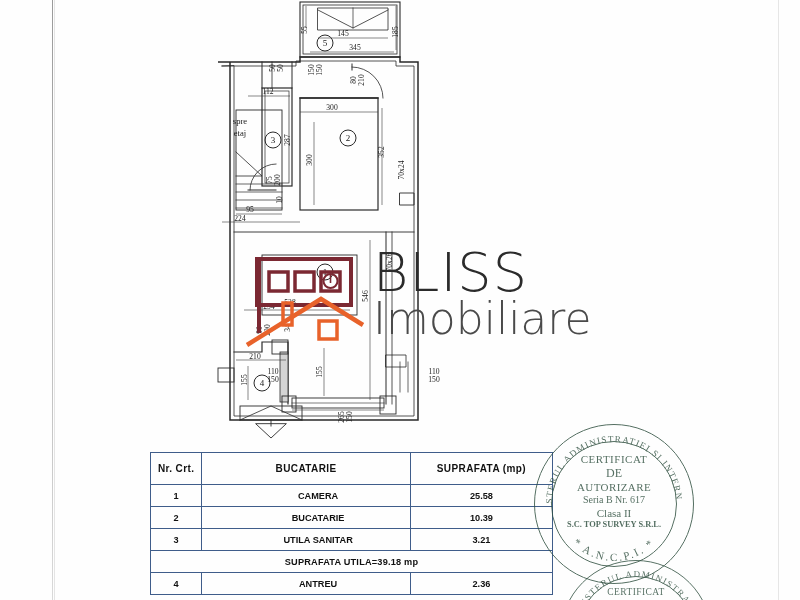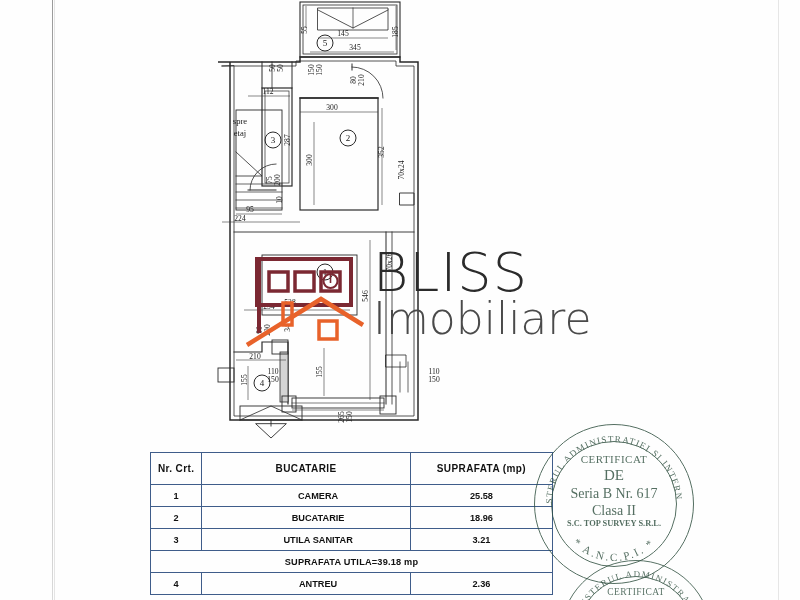--- a/index.html
+++ b/index.html
@@ -41,24 +41,24 @@
 
   
   .stamp{position:absolute;border:1.4px solid #2f4f3f;border-radius:50%;
          color:#2f4f3f;pointer-events:none;}
   #stamp1{left:534px;top:424px;width:158px;height:158px;opacity:.82;}
   #stamp1 .inner{position:absolute;left:16px;top:16px;right:16px;bottom:16px;
          border:1px solid #2f4f3f;border-radius:50%;}
   #stamp1 .ctr{position:absolute;left:0;right:0;top:28px;text-align:center;
          font-family:"Liberation Serif",serif;line-height:1.22;}
   #stamp1 .l1{font-size:11px;letter-spacing:.5px;}
-  #stamp1 .l2{font-size:15px;font-family:Liberation Serif, serif;}
+  #stamp1 .l2{font-size:12px;font-family:Liberation Serif, serif;}
   #stamp1 .l3{font-size:11px;letter-spacing:.4px;}
-  #stamp1 .l4{font-size:14px;}
-  #stamp1 .l5{font-size:14px;}
+  #stamp1 .l4{font-size:10px;}
+  #stamp1 .l5{font-size:11px;}
   #stamp1 .l6{font-size:8.4px;font-weight:bold;}
   .arc{position:absolute;left:0;top:0;width:100%;height:100%;}
   #stamp2{left:560px;top:562px;width:150px;height:150px;opacity:.8;}
   #stamp2 .inner{position:absolute;left:15px;top:15px;right:15px;bottom:15px;
          border:1px solid #2f4f3f;border-radius:50%;}
   #stamp2 .ctr{position:absolute;left:0;right:0;top:26px;text-align:center;
          font-family:"Liberation Serif",serif;line-height:1.2;}
   #stamp2 .l1{font-size:9.5px;letter-spacing:.4px;}
   #stamp-clip{position:absolute;left:550px;top:552px;width:180px;height:48px;
          overflow:hidden;}
@@ -297,21 +297,21 @@
       <td class="c3">SUPRAFATA (mp)</td>
     </tr>
     <tr>
       <td class="c1">1</td>
       <td class="c2 name">CAMERA</td>
       <td class="c3">25.58</td>
     </tr>
     <tr>
       <td class="c1">2</td>
       <td class="c2 name">BUCATARIE</td>
-      <td class="c3">18.96</td>
+      <td class="c3">10.39</td>
     </tr>
     <tr>
       <td class="c1">3</td>
       <td class="c2 name">UTILA SANITAR</td>
       <td class="c3">3.21</td>
     </tr>
     <tr class="total">
       <td colspan="3">SUPRAFATA UTILA=39.18 mp</td>
     </tr>
     <tr>
@@ -332,20 +332,21 @@
       <text font-family="Liberation Serif, serif" font-size="9.2" fill="#2f4f3f" letter-spacing="1.1">
         <textPath href="#arcTop" startOffset="50%" text-anchor="middle">MINISTERUL ADMINISTRATIEI SI INTERNELOR</textPath>
       </text>
       <text font-family="Liberation Serif, serif" font-size="11" fill="#2f4f3f" letter-spacing="2.2">
         <textPath href="#arcBot" startOffset="50%" text-anchor="middle">* A.N.C.P.I. *</textPath>
       </text>
     </svg>
     <div class="ctr">
       <div class="l1">CERTIFICAT</div>
       <div class="l2">DE</div>
+      <div class="l3">AUTORIZARE</div>
       <div class="l4">Seria B Nr. 617</div>
       <div class="l5">Clasa II</div>
       <div class="l6">S.C. TOP SURVEY S.R.L.</div>
     </div>
   </div>
 
   <div id="stamp-clip">
     <div class="stamp" id="stamp2" style="left:10px;top:8px;">
       <div class="inner"></div>
       <svg class="arc" viewBox="0 0 150 150">

